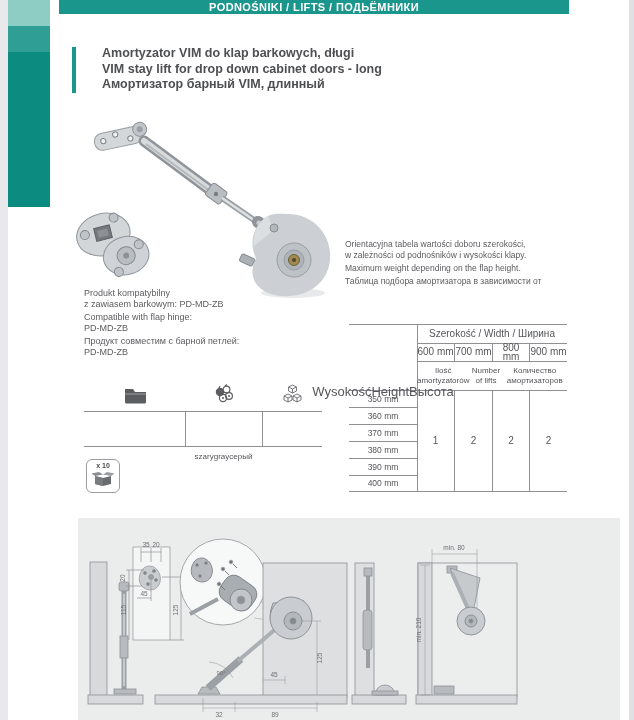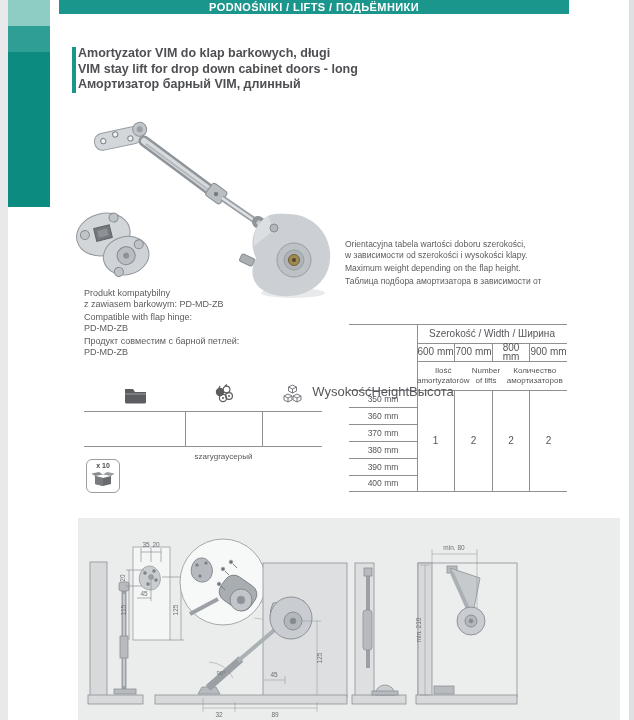--- a/index.html
+++ b/index.html
@@ -29,21 +29,21 @@
   <div class="abs" style="left:8px;top:0;width:42px;height:26px;background:#8ecdc4;"></div>
   <div class="abs" style="left:8px;top:26px;width:42px;height:26px;background:#2f9f95;"></div>
   <div class="abs" style="left:8px;top:52px;width:42px;height:155px;background:#0c8b81;"></div>
   <div class="abs" style="left:629px;top:0;width:5px;height:720px;background:#dfe0e3;"></div>
 
   <div id="header-bar" class="abs">
     <span>PODNOŚNIKI / LIFTS / ПОДЬЁМНИКИ</span>
   </div>
 
   <div class="abs" style="left:72px;top:47px;width:4px;height:46px;background:#1b968c;"></div>
-  <div class="abs" style="left:78px;top:46px;">
+  <div class="abs" style="left:102px;top:46px;">
     <div class="title-line">Amortyzator VIM do klap barkowych, długi</div>
     <div class="title-line">VIM stay lift for drop down cabinet doors - long</div>
     <div class="title-line">Амортизатор барный VIM, длинный</div>
   </div>
 
   <svg class="abs" style="left:88px;top:110px;" width="252" height="190" viewBox="0 0 252 190">
     <ellipse cx="205" cy="183" rx="32" ry="5" fill="#e7e9ea"></ellipse>
     <g transform="rotate(-12 30 28)">
       <rect x="6" y="20" width="48" height="17" rx="8" fill="#d3d7da" stroke="#979da2"></rect>
       <circle cx="15" cy="28" r="2.6" fill="#f0f1f2" stroke="#7e8489"></circle>
@@ -92,21 +92,21 @@
     <div class="compat-line">Produkt kompatybilny</div>
     <div class="compat-line" style="margin-bottom:3px;">z zawiasem barkowym: PD-MD-ZB</div>
     <div class="compat-line">Compatible with flap hinge:</div>
     <div class="compat-line" style="margin-bottom:3px;">PD-MD-ZB</div>
     <div class="compat-line">Продукт совместим с барной петлей:</div>
     <div class="compat-line">PD-MD-ZB</div>
   </div>
 
   <div class="abs" style="left:345px;top:239px;">
     <div class="note-line">Orientacyjna tabela wartości doboru szerokości,</div>
-    <div class="note-line" style="margin-bottom:2px;">w зависимости od szerokości i wysokości klapy.</div>
+    <div class="note-line" style="margin-bottom:2px;">w zależności od podnośników i wysokości klapy.</div>
     <div class="note-line" style="margin-bottom:2px;">Maximum weight depending on the flap height.</div>
     <div class="note-line">Таблица подбора амортизатора в зависимости от</div>
   </div>
 
   <div class="abs" style="left:349px;top:324px;width:218px;height:168px;">
     <div class="hline" style="left:0;top:0;width:218px;height:1px;"></div>
     <div class="hline" style="left:68px;top:19px;width:150px;height:1px;"></div>
     <div class="hline" style="left:68px;top:37px;width:150px;height:1px;"></div>
     <div class="hline" style="left:0;top:66px;width:218px;height:1px;"></div>
     <div class="hline" style="left:0;top:83px;width:68px;height:1px;"></div>

